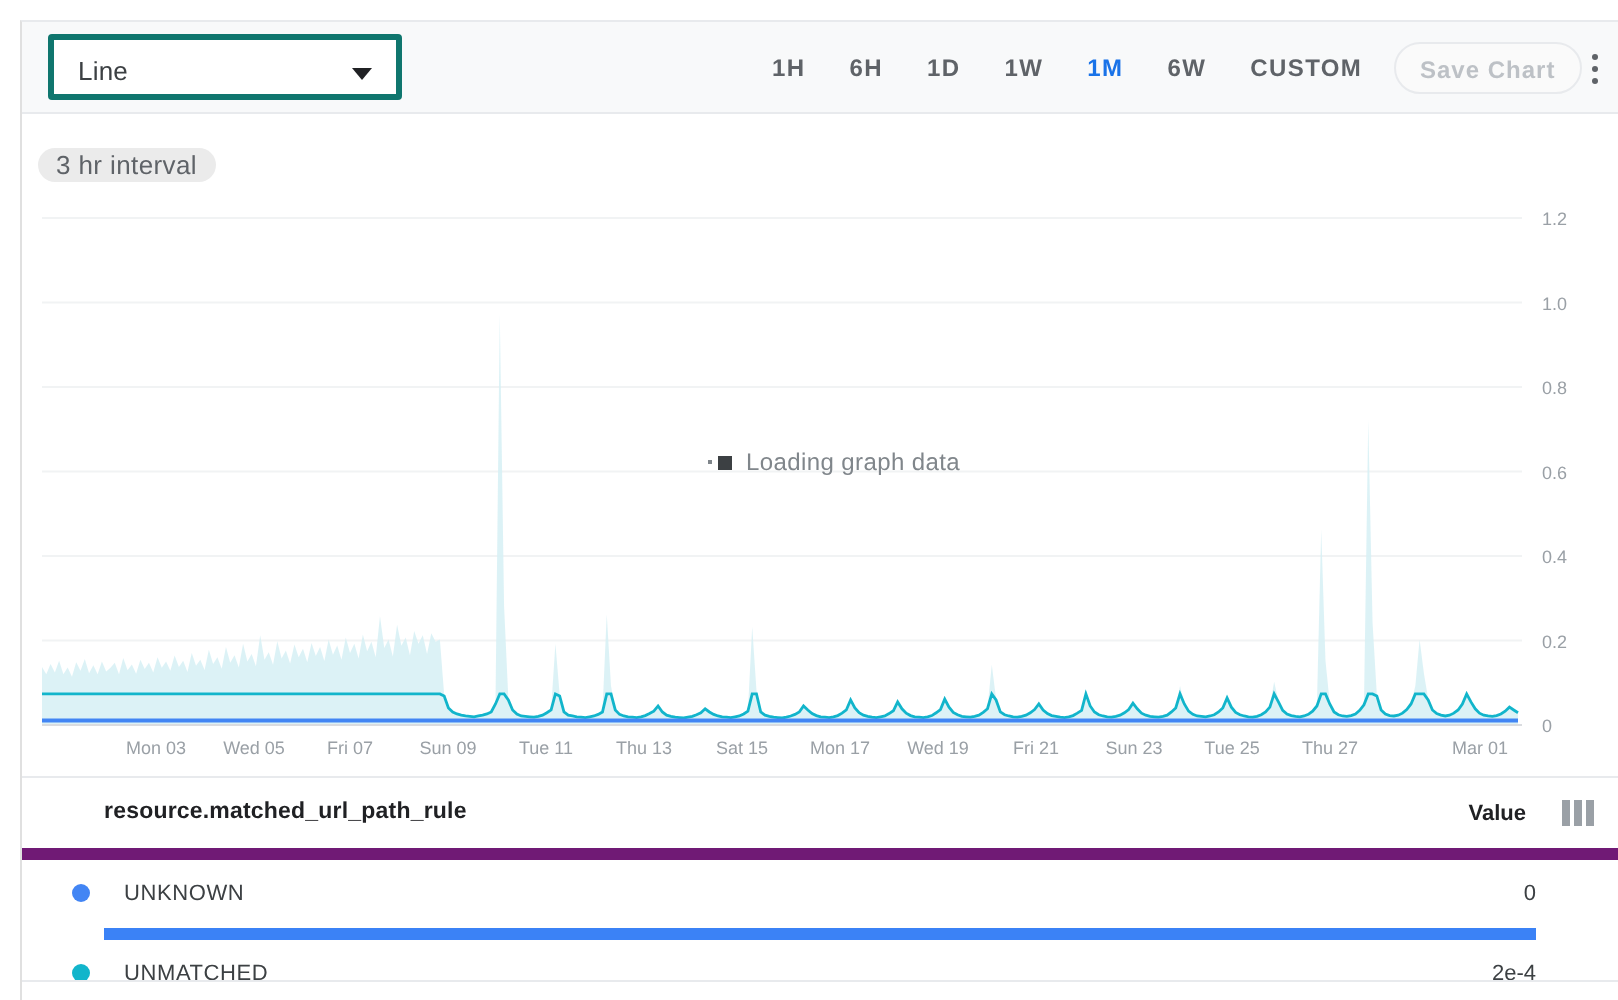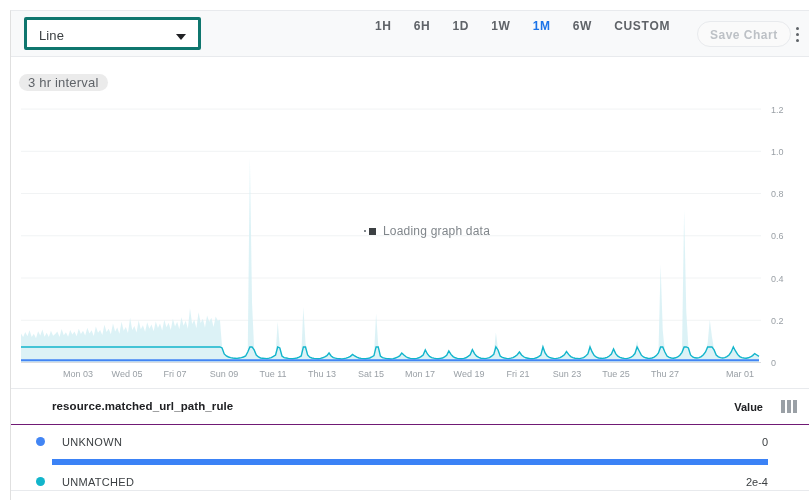--- a/index.html
+++ b/index.html
@@ -74,25 +74,25 @@
     top: 14px;
     width: 0; height: 0;
     border-left: 5px solid transparent;
     border-right: 5px solid transparent;
     border-top: 6px solid #202124;
   }
 
   
   .range-group {
     position: absolute;
-    left: 353px;
+    left: 364px;
     top: 0;
     height: 45px;
     display: flex;
-    align-items: flex-start;
+    align-items: center;
     gap: 0px;
   }
   .range-btn {
     font-size: 12px;
     font-weight: 600;
     letter-spacing: .7px;
     color: #5f6368;
     padding: 8px 11px;
     cursor: pointer;
     white-space: nowrap;
@@ -160,21 +160,21 @@
     position: absolute;
     left: 11px;
     top: 92px;
     width: 798px;
     height: 292px;
   }
   .chart-svg { display:block; }
 
   .loading-overlay {
     position: absolute;
-    left: 358px;
+    left: 348px;
     top: 132px;
     display: flex;
     align-items: center;
     gap: 7px;
   }
   .loading-dot {
     width: 7px; height: 7px;
     background: #3c4043;
     display: inline-block;
     position: relative;
@@ -212,21 +212,21 @@
     top: 388px;
     width: 798px;
     height: 112px;
     background: #fff;
     border-top: 1px solid #e8eaed;
     box-sizing: border-box;
   }
   .legend-head {
     position: relative;
     height: 35px;
-    border-bottom: 1px solid #701a75;
+    border-bottom: 6px solid #701a75;
   }
   .legend-head .title {
     position: absolute;
     left: 41px;
     top: 11px;
     font-size: 11.5px;
     font-weight: bold;
     color: #202124;
     letter-spacing: .1px;
     white-space: nowrap;

